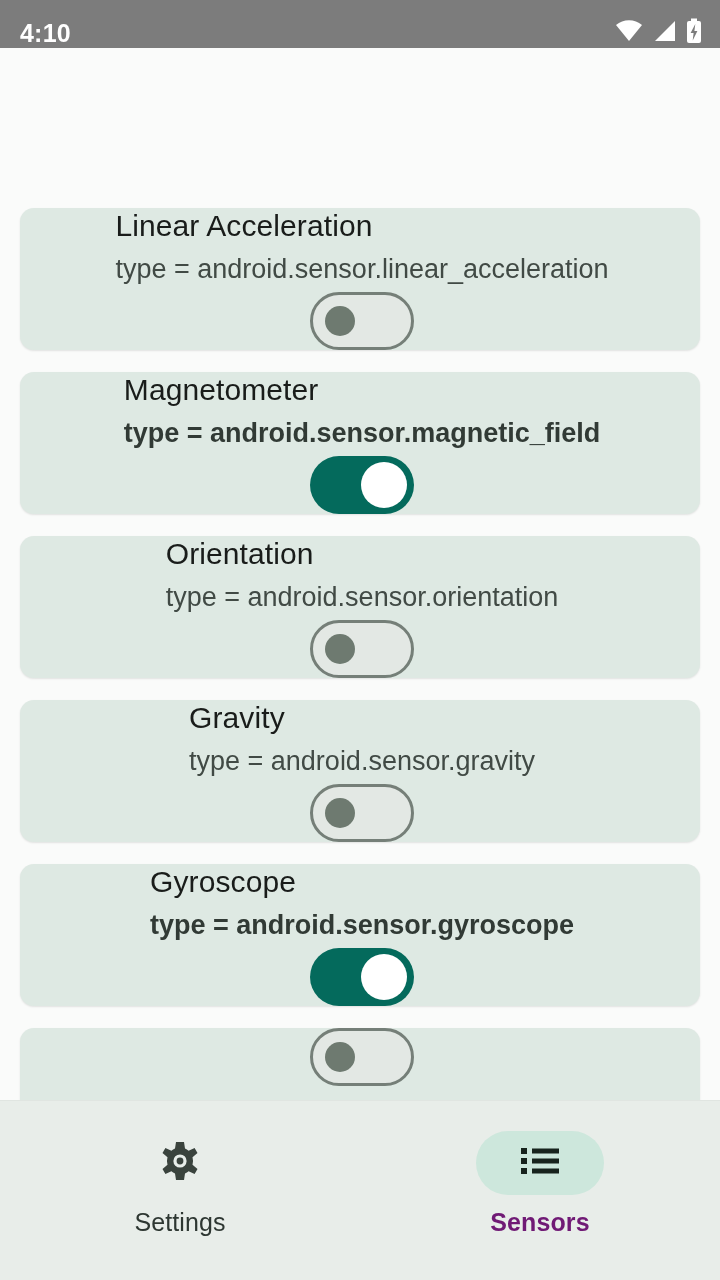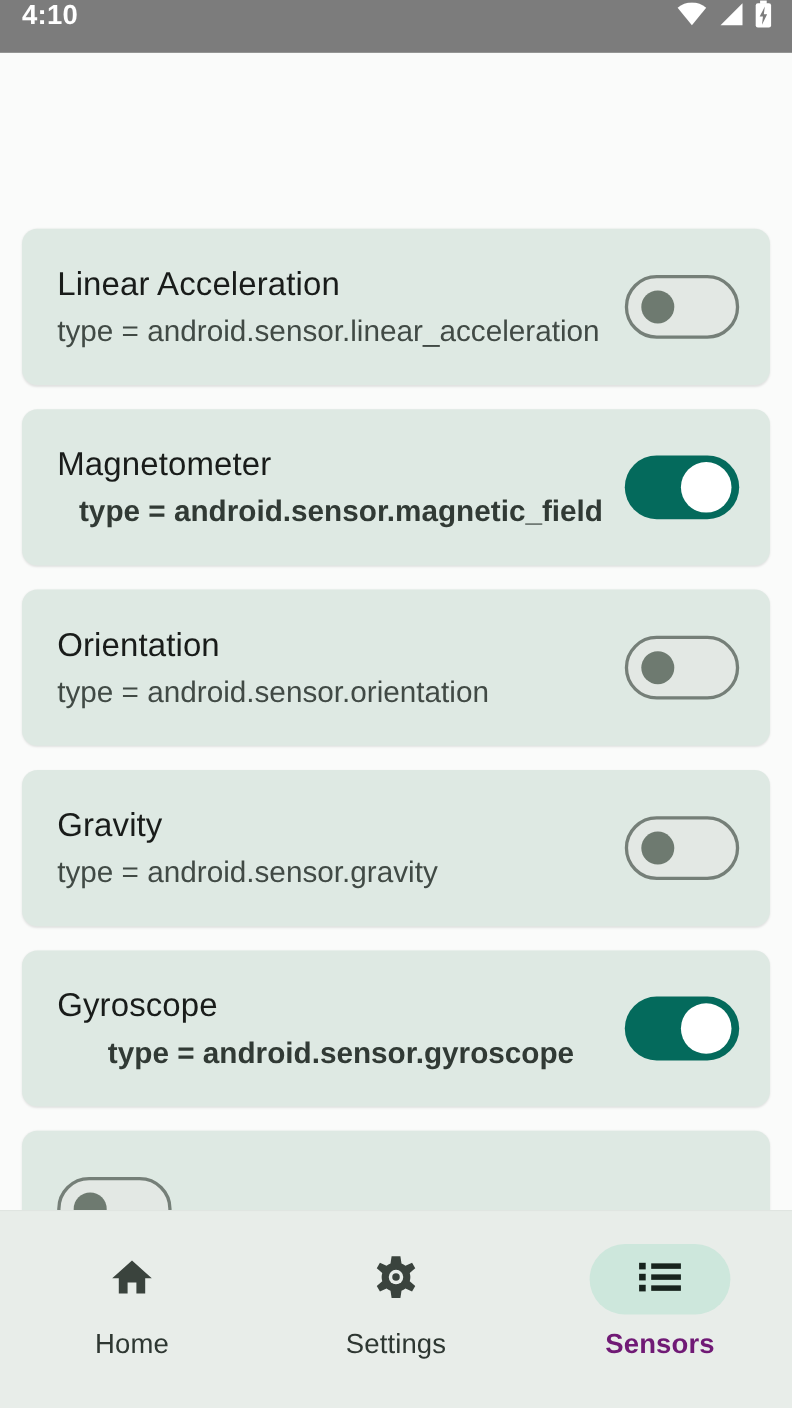--- a/index.html
+++ b/index.html
@@ -7,21 +7,21 @@
     width:720px; height:1280px;
     font-family:"Liberation Sans", sans-serif;
     background:#FAFBFA;
     overflow:hidden;
   }
   .phone { position:relative; width:720px; height:1280px; background:#FAFBFA; }
 
   
   .statusbar {
     height:48px; background:#7C7C7C;
-    display:flex; align-items:flex-start; justify-content:space-between;
+    display:flex; align-items:flex-end; justify-content:space-between;
     padding:0 18px 0 20px;
   }
   .status-time { color:#FFFFFF; font-size:25px; font-weight:bold; letter-spacing:.2px; }
   .status-icons { display:flex; align-items:center; gap:9px; }
 
   
   .appbar {
     height:125px; background:#F6FAF8;
     display:flex; align-items:center; justify-content:space-between;
     padding:0 28px 0 30px;
@@ -37,20 +37,21 @@
   }
   .card {
     position:relative;
     margin:0 20px 22px 20px;
     background:#DEE9E3;
     border-radius:14px;
     height:142px;
     display:flex; align-items:center;
     padding:0 28px 0 32px;
     box-shadow:0 1px 2px rgba(0,0,0,0.10);
+    flex-direction:column;
   }
   .card-text { flex:1; min-width:0; }
   .sensor-name {
     font-size:30px; color:#191C1A; font-weight:400;
     line-height:1.22; letter-spacing:.1px; white-space:nowrap;
   }
   .sensor-type {
     font-size:27px; color:#414A45; font-weight:400;
     margin-top:8px; line-height:1.2; white-space:nowrap;
   }
@@ -175,30 +176,20 @@
 
     <div class="card">
       <div class="switch off">
         <div class="track"></div>
         <div class="thumb"></div>
       </div>
     </div>
   </div>
 
   <div class="bottomnav">
-    <div class="nav-item">
-      <span class="nav-pill">
-        <span>
-          <svg width="42" height="42" viewBox="0 0 42 42">
-            <path d="M21 6 L39 22 H33 V36 H25 V26 H17 V36 H9 V22 H3 Z" fill="#3A433D"></path>
-          </svg>
-        </span>
-      </span>
-      <span class="nav-label">Home</span>
-    </div>
 
     <div class="nav-item">
       <span class="nav-pill">
         <span>
           <svg width="44" height="44" viewBox="0 0 44 44">
             <path d="M22 3 L26 3 L27 9.6 A13.5 13.5 0 0 1 30.6 11.7 L36.6 8.9 L39.5 13.9 L34.5 18.2 A13.5 13.5 0 0 1 34.5 25.8 L39.5 30.1 L36.6 35.1 L30.6 32.3 A13.5 13.5 0 0 1 27 34.4 L26 41 L22 41 L18 41 L17 34.4 A13.5 13.5 0 0 1 13.4 32.3 L7.4 35.1 L4.5 30.1 L9.5 25.8 A13.5 13.5 0 0 1 9.5 18.2 L4.5 13.9 L7.4 8.9 L13.4 11.7 A13.5 13.5 0 0 1 17 9.6 L18 3 Z" fill="#3A433D"></path>
             <circle cx="22" cy="22" r="6.6" fill="#E8EDE9"></circle>
             <circle cx="22" cy="22" r="3.4" fill="#3A433D"></circle>
           </svg>
         </span>

